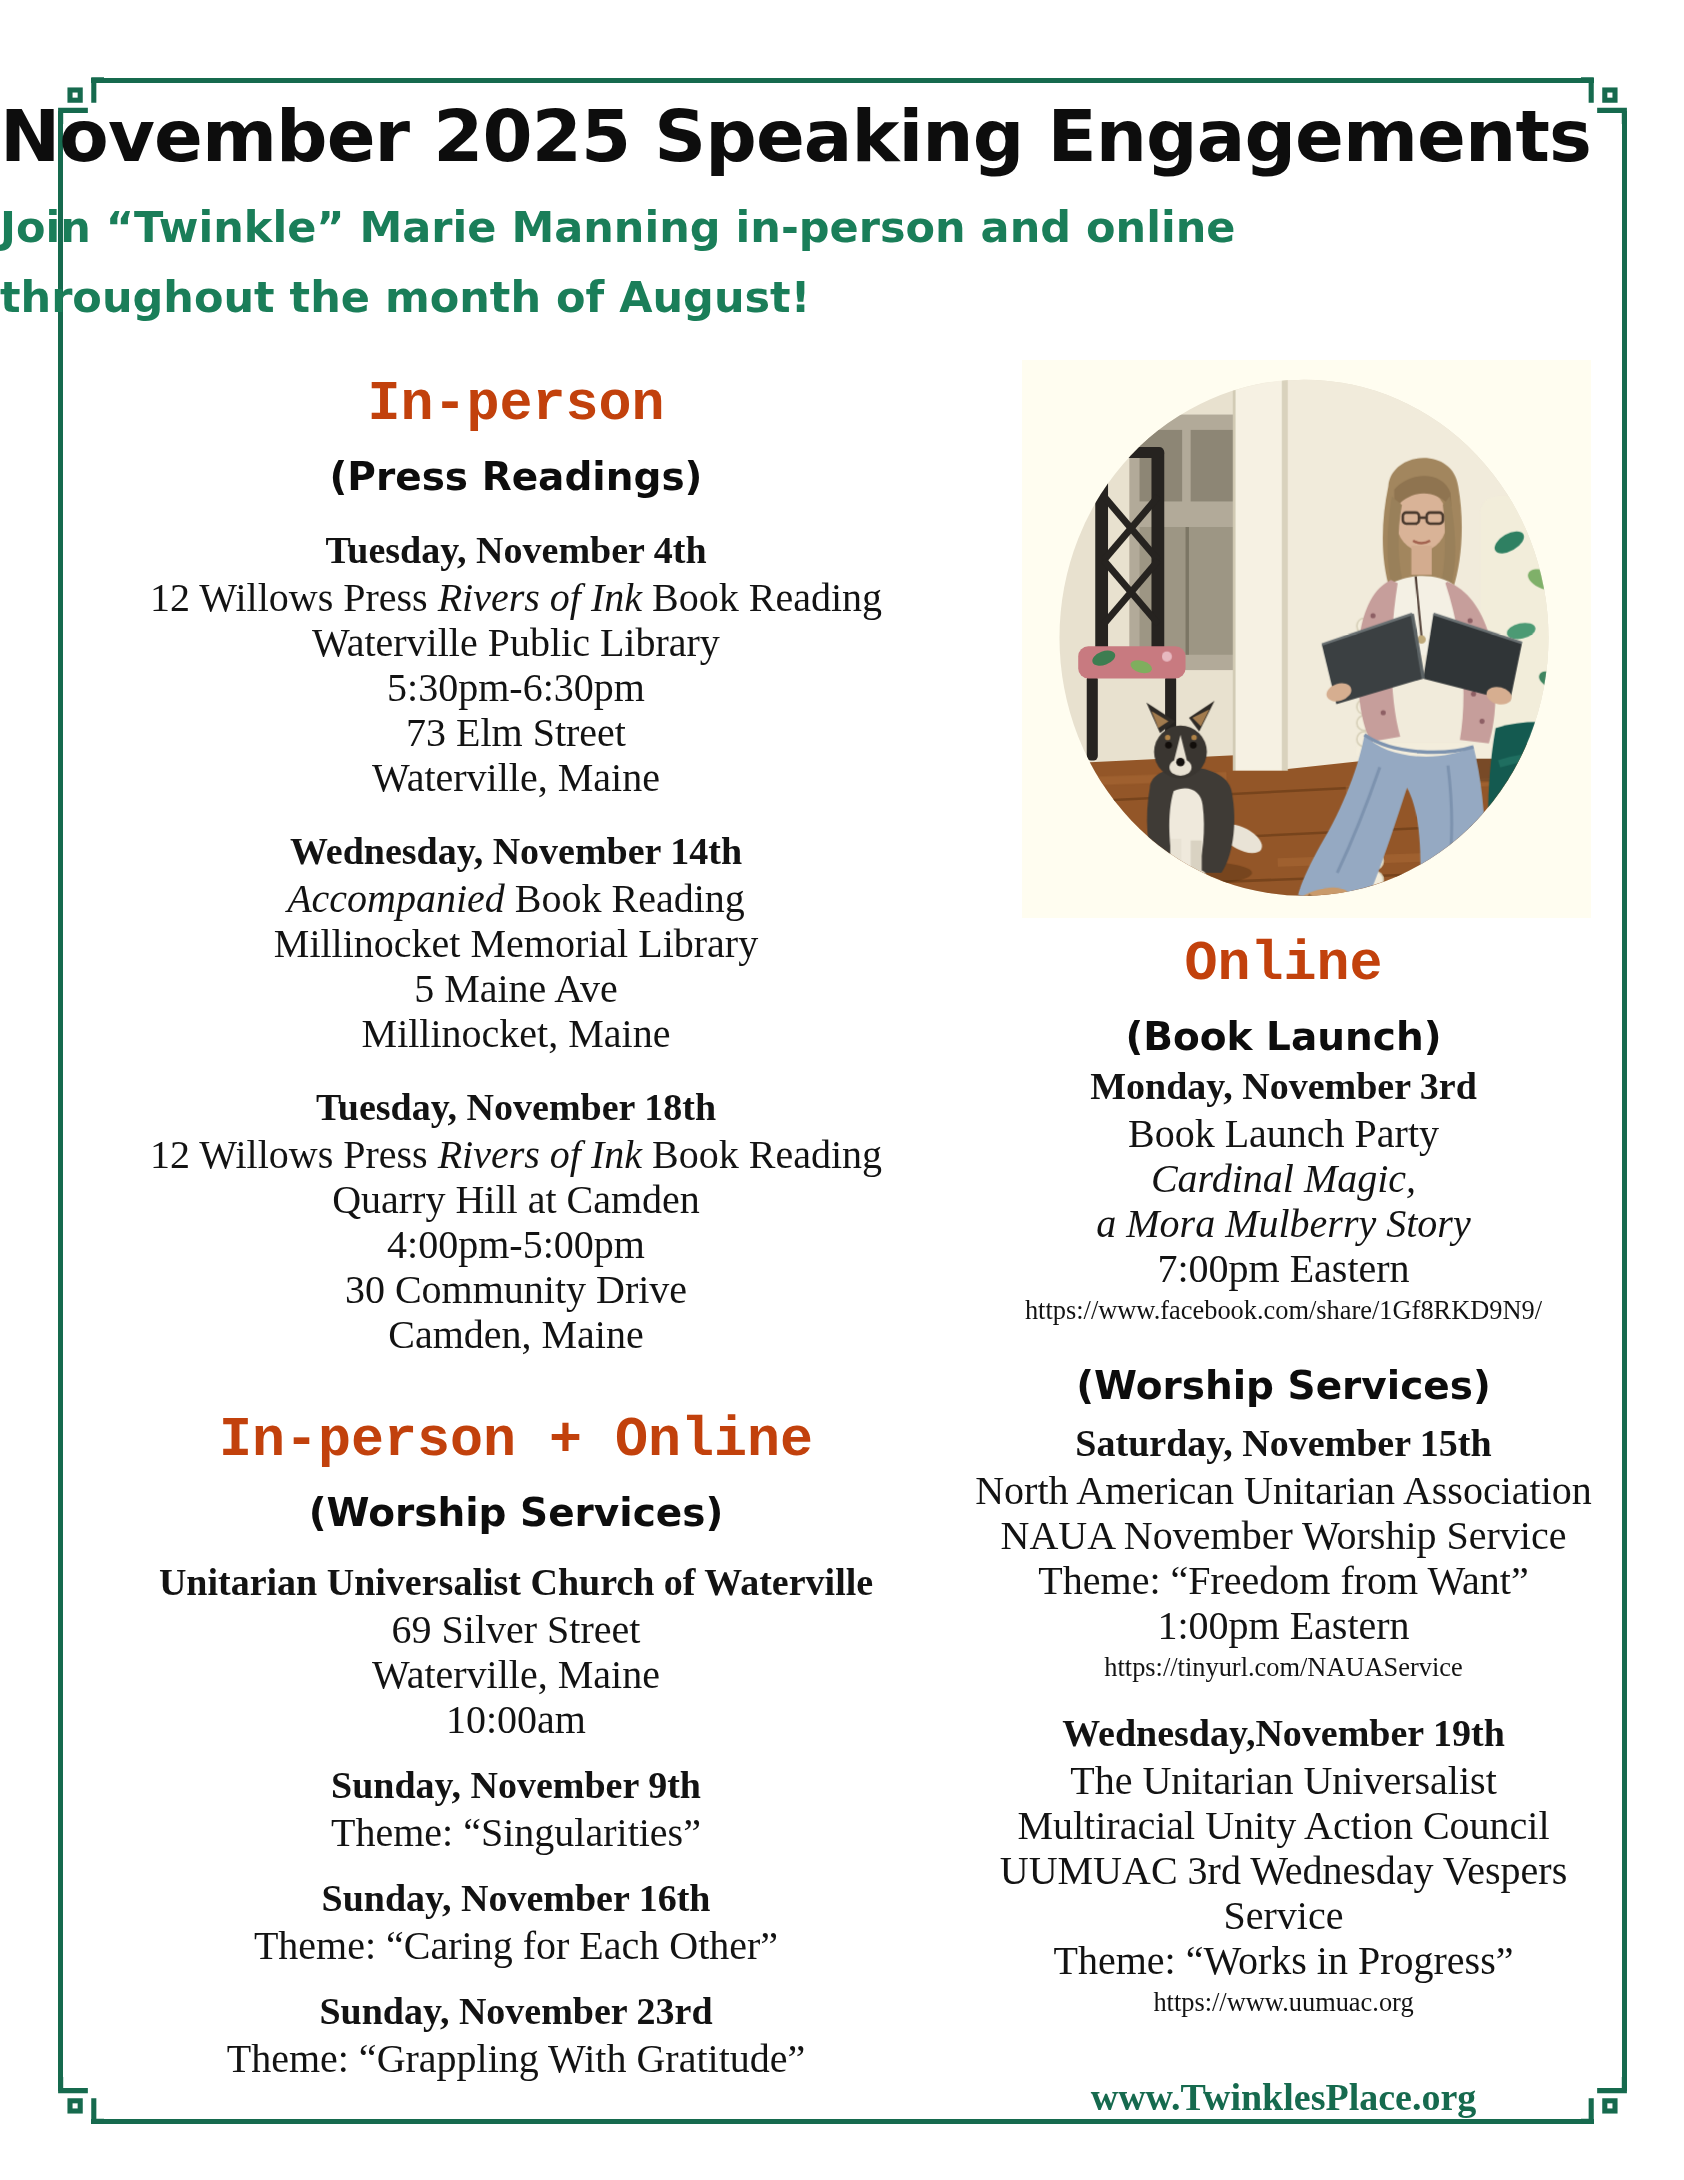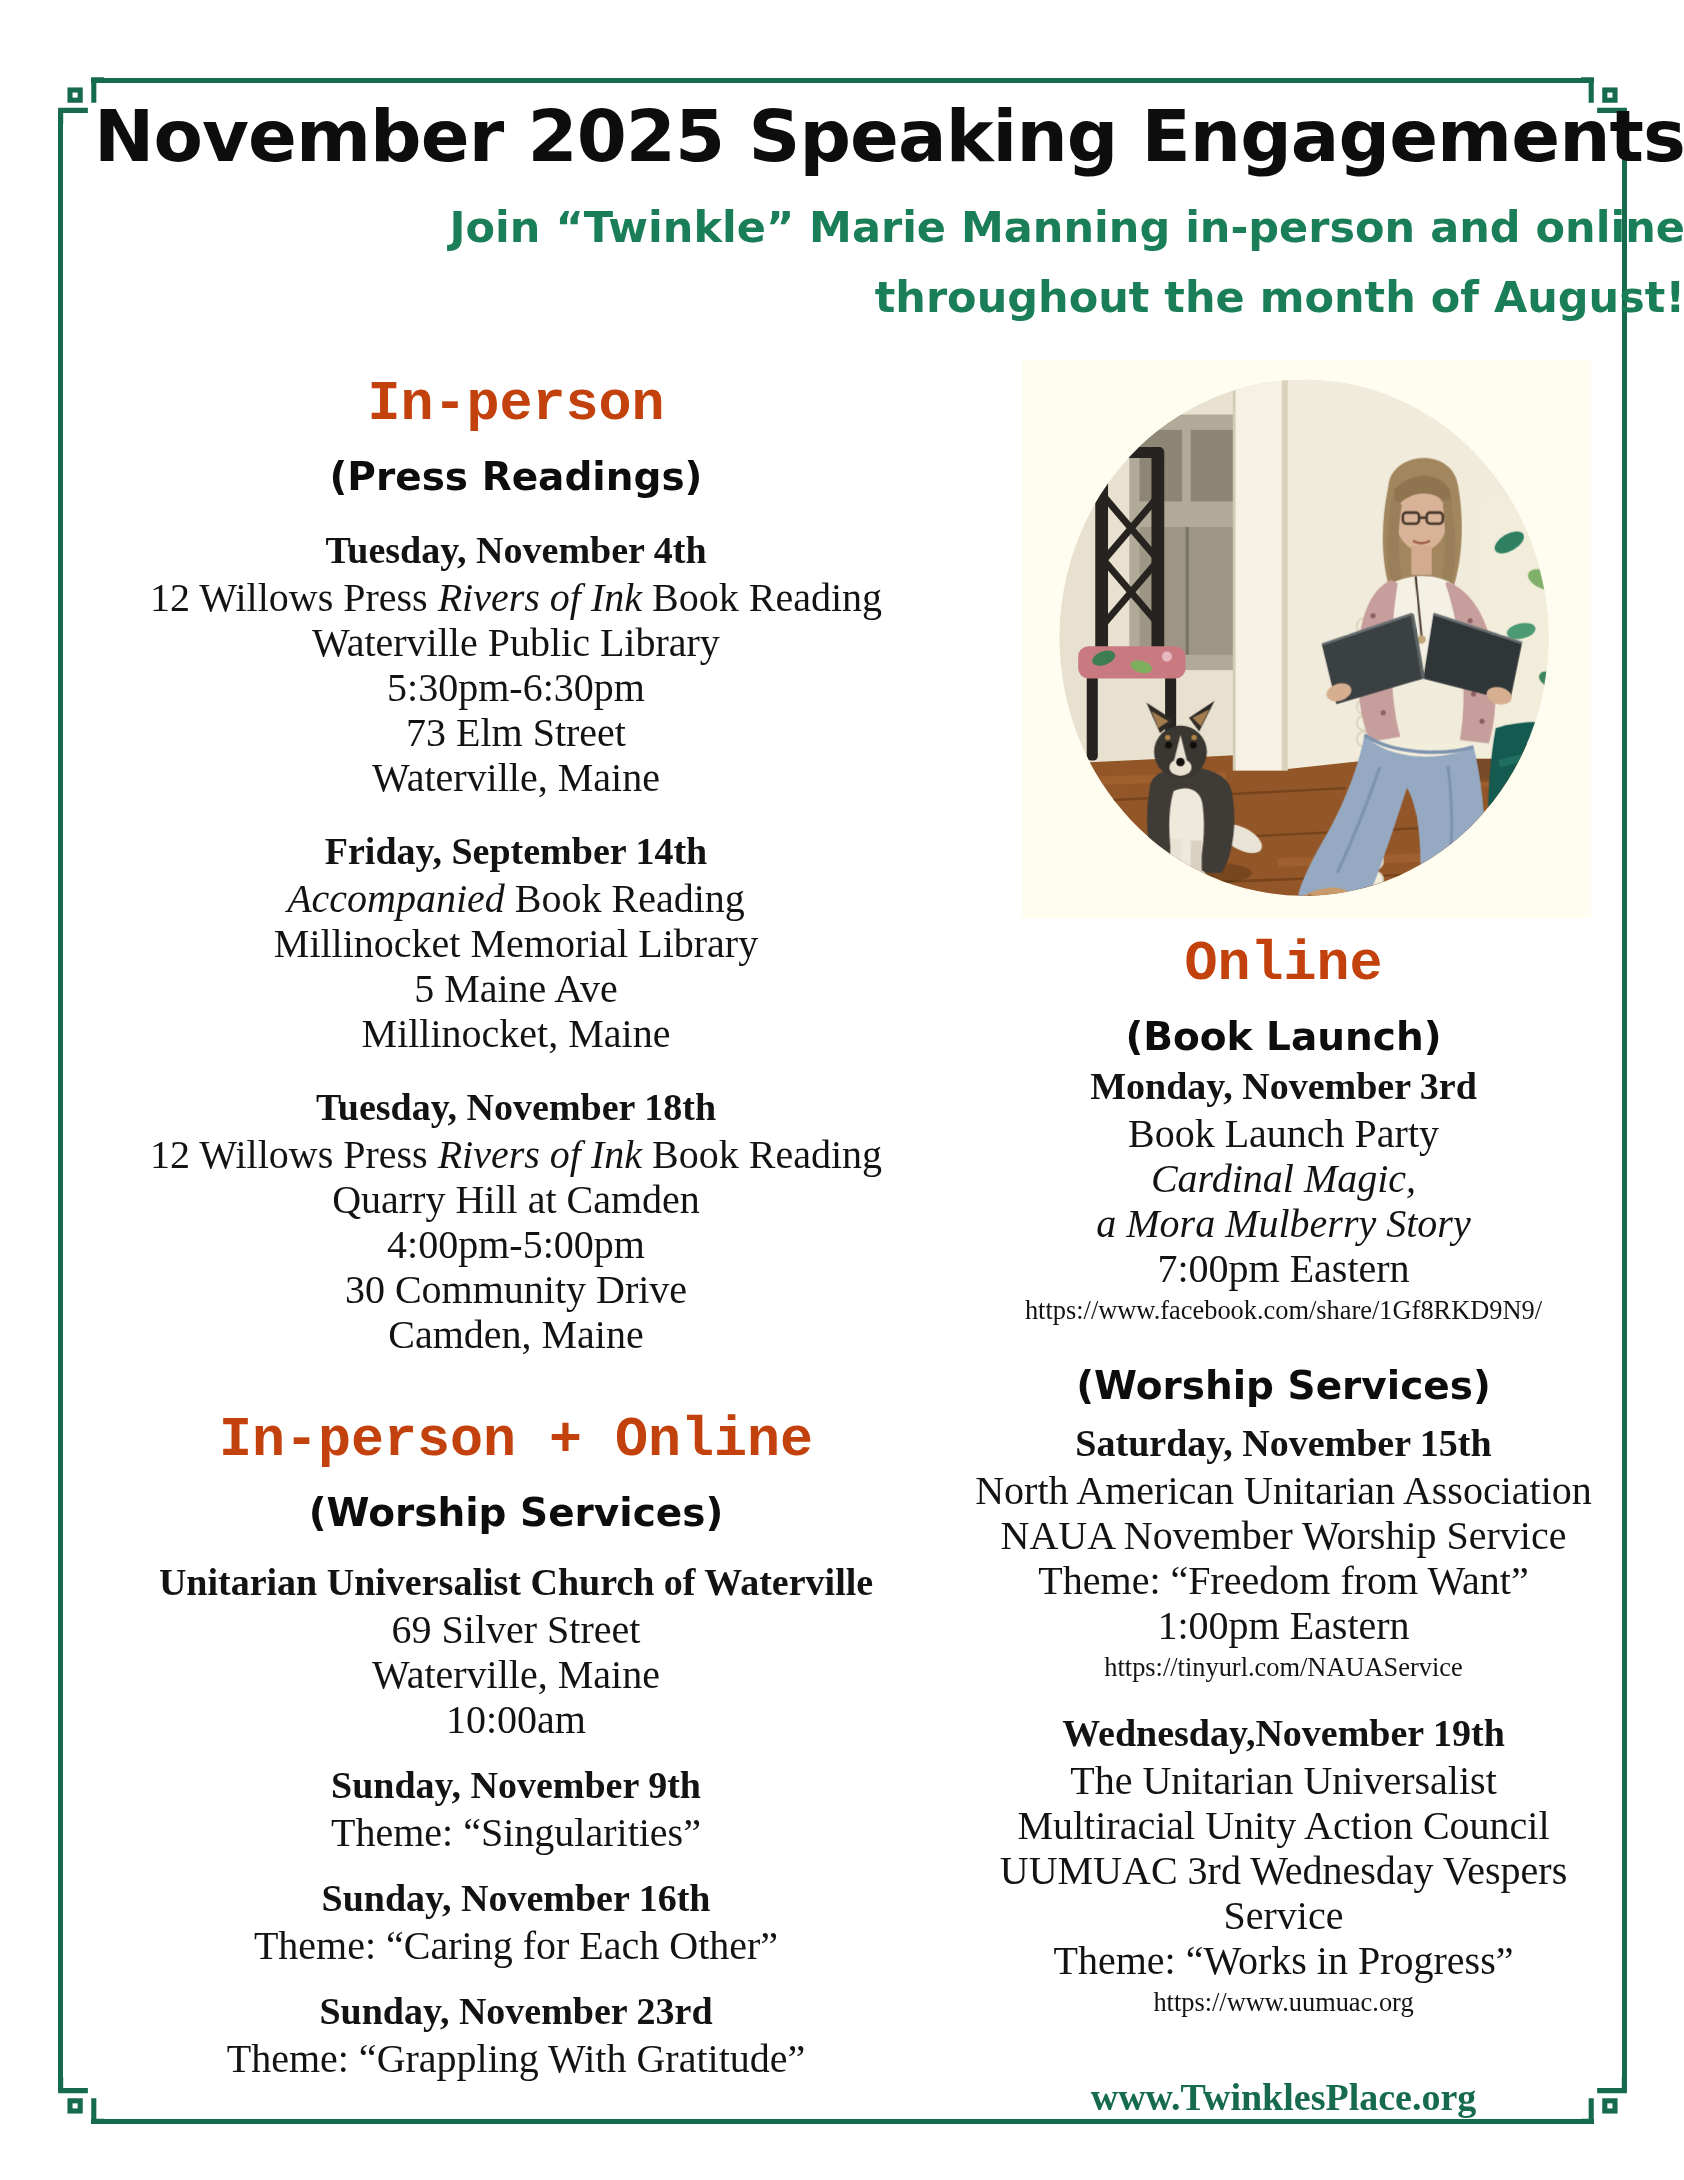--- a/index.html
+++ b/index.html
@@ -10,21 +10,21 @@
   .b-top{left:91px;top:78px;width:1503px;height:5.1px;}
   .b-bottom{left:91px;top:2119px;width:1503px;height:5.1px;}
   .b-left{left:58px;top:111px;width:5.1px;height:1980px;}
   .b-right{left:1622px;top:111px;width:5.1px;height:1980px;}
   .corner{position:absolute;width:51px;height:51px;}
   .c-tl{left:53px;top:73px;}
   .c-tr{left:1581px;top:73px;transform:scaleX(-1);}
   .c-bl{left:53px;top:2077px;transform:scaleY(-1);}
   .c-br{left:1581px;top:2077px;transform:scale(-1,-1);}
   
-  .page-header{position:absolute;left:0;top:94px;width:100%;text-align:right;}
+  .page-header{position:absolute;left:0;top:94px;width:100%;text-align:left;}
   .title{margin:0;font-family:"DejaVu Sans",sans-serif;font-weight:700;font-size:72px;
          letter-spacing:-0.9px;color:#0d0d0d;white-space:nowrap;}
   .subtitle{margin-top:13.6px;font-family:"DejaVu Sans",sans-serif;font-weight:700;
             font-size:43px;line-height:70px;color:var(--green-text);}
   
   .col{position:absolute;text-align:center;}
   .col-left{left:73px;top:358px;width:886px;}
   .col-right{left:975px;top:360px;width:617px;}
   .col-heading{margin:16px;font-family:Liberation Mono, monospace;font-weight:700;
                font-size:55px;line-height:61px;color:#c2410c;}
@@ -99,21 +99,21 @@
     <div id="left-events">
         <div class="event">
           <div class="date">Tuesday, November 4th</div>
           <div class="line"><span>12 Willows Press </span><em>Rivers of Ink</em><span> Book Reading</span></div>
           <div class="line"><span>Waterville Public Library</span></div>
           <div class="line"><span>5:30pm-6:30pm</span></div>
           <div class="line"><span>73 Elm Street</span></div>
           <div class="line"><span>Waterville, Maine</span></div>
         </div>
         <div class="event">
-          <div class="date">Friday, September 14th</div>
+          <div class="date">Wednesday, November 14th</div>
           <div class="line"><em>Accompanied</em><span> Book Reading</span></div>
           <div class="line"><span>Millinocket Memorial Library</span></div>
           <div class="line"><span>5 Maine Ave</span></div>
           <div class="line"><span>Millinocket, Maine</span></div>
         </div>
         <div class="event">
           <div class="date">Tuesday, November 18th</div>
           <div class="line"><span>12 Willows Press </span><em>Rivers of Ink</em><span> Book Reading</span></div>
           <div class="line"><span>Quarry Hill at Camden</span></div>
           <div class="line"><span>4:00pm-5:00pm</span></div>

